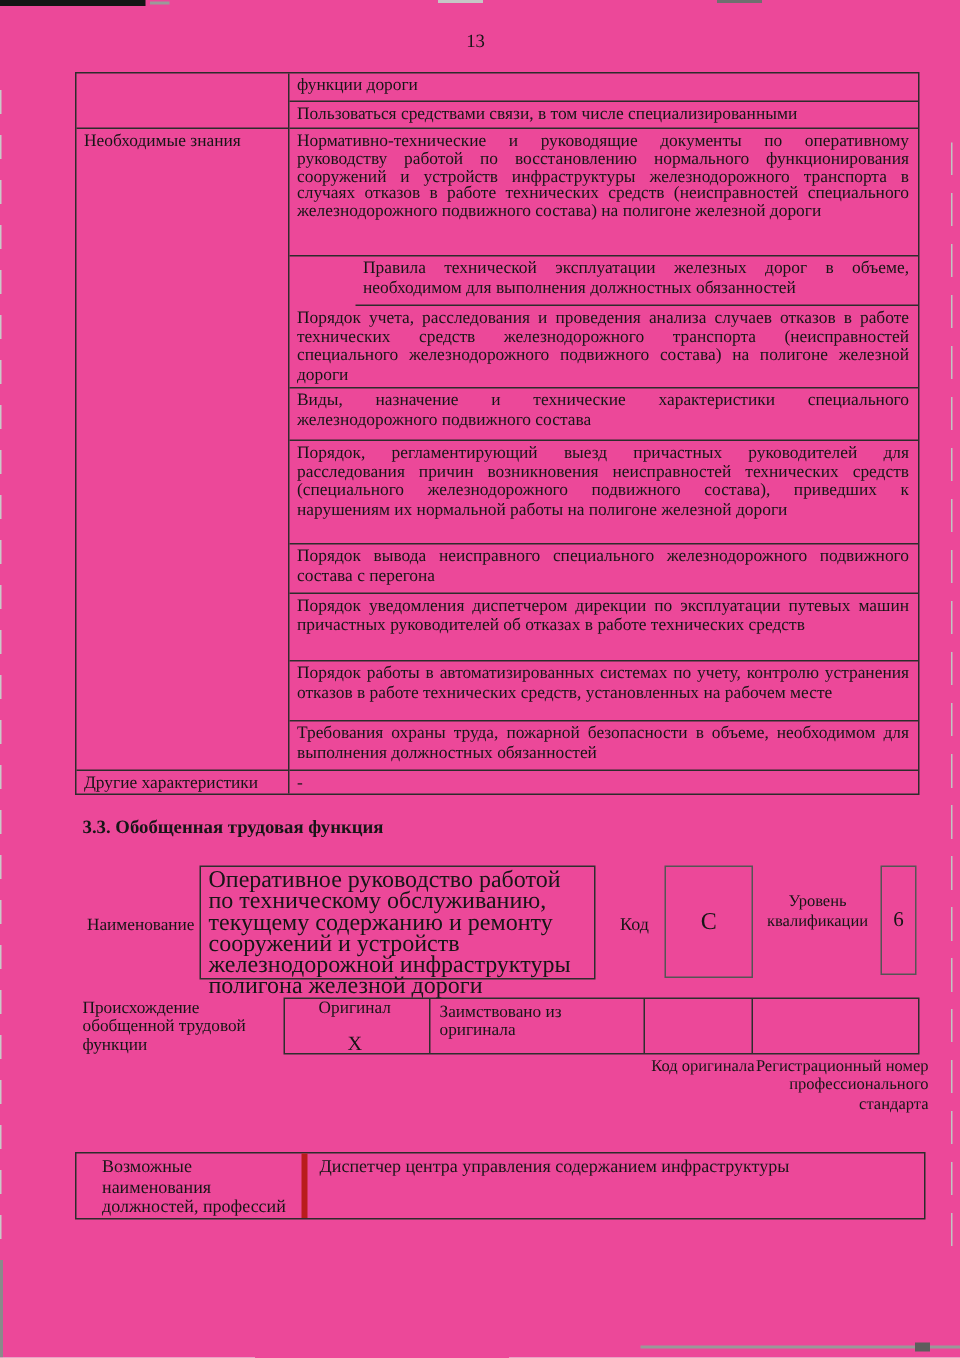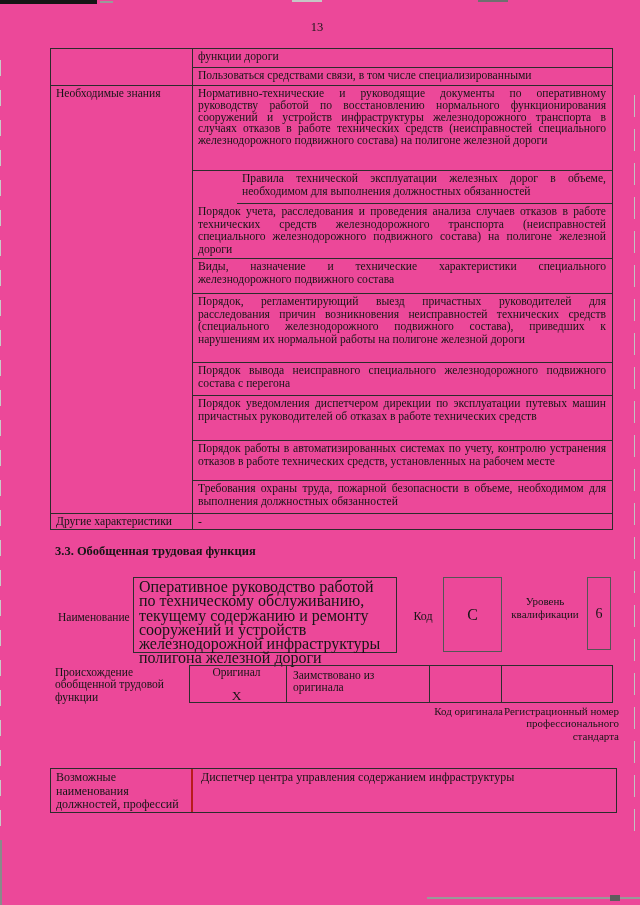--- a/index.html
+++ b/index.html
@@ -74,21 +74,21 @@
   .ot-c3{width:72px;}
   .ot-c4{flex:1;}
   .under-label{font-size:11px;line-height:12.3px;text-align:right;}
   .ul-code{left:431px;top:705px;width:72px;}
   .ul-reg{left:498px;top:705px;width:121px;}
   
   .titles-table{
     left:50px;top:768px;width:567px;height:45px;border:1.5px solid #2c2c2c;
     box-sizing:border-box;display:flex;font-size:12px;line-height:13.5px;
   }
-  .tt-c1{width:142px;border-right:2px solid #b91c1c;box-sizing:border-box;padding:2px 6px 0 5px;}
+  .tt-c1{width:142px;border-right:4px solid #b91c1c;box-sizing:border-box;padding:2px 6px 0 5px;margin-left:12px;}
   .tt-c2{flex:1;padding:2px 8px 0 8px;}
 </style>
 </head>
 <body>
 
 <div class="page">
 
   <div class="art art-top-bar"></div>
   <div class="art art-top-dash1"></div>
   <div class="art art-top-dash2"></div>

